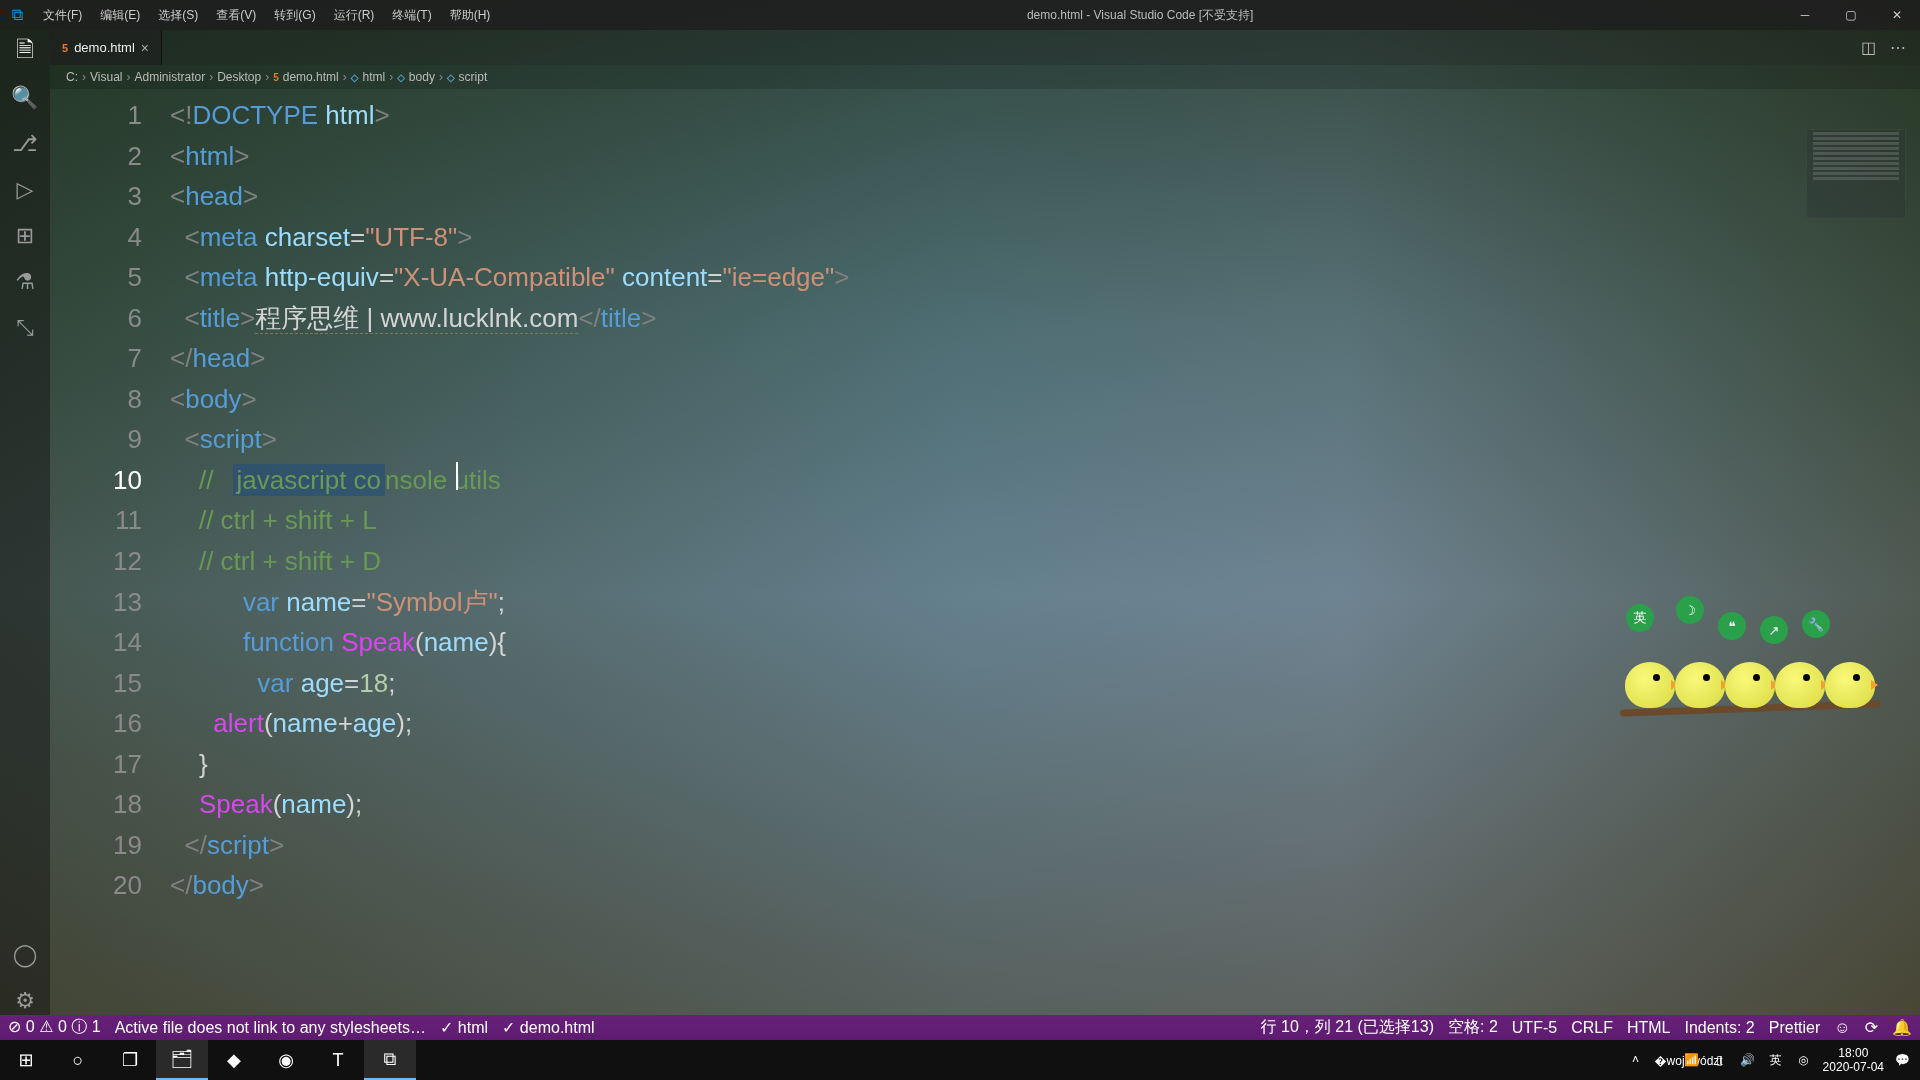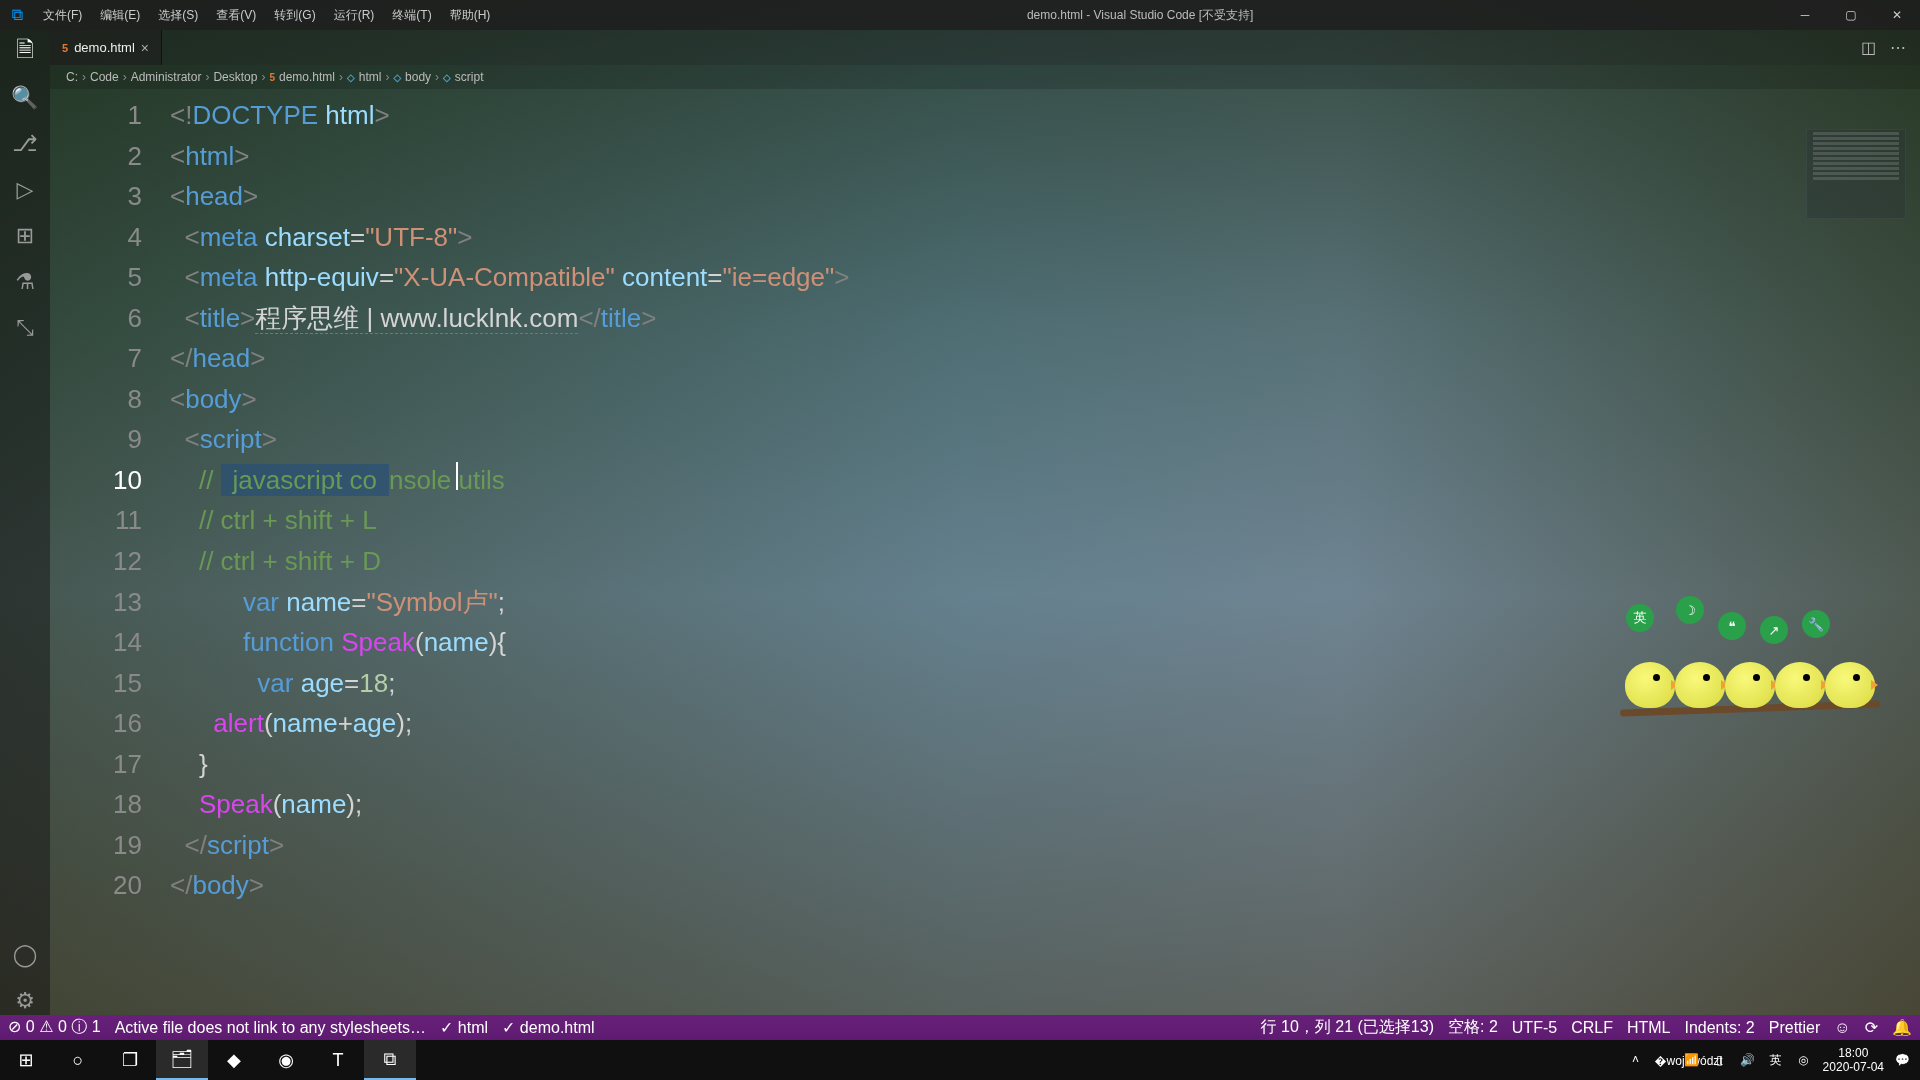--- a/index.html
+++ b/index.html
@@ -56,21 +56,21 @@
 .tok-attr { color:#9cdcfe; }
 .tok-str { color:#ce9178; }
 .tok-text { color:#d4d4d4; }
 .tok-com { color:#6a9955; }
 .tok-kw { color:#569cd6;margin-left:44px; }
 .tok-var { color:#9cdcfe; }
 .tok-fn { color:#d946ef; }
 .tok-num { color:#b5cea8; }
 .tok-op { color:#d4d4d4; }
 .tok-title { color:#d4d4d4; border-bottom:1px dashed #7a7a5a; }
-.selection { background:rgba(38,79,120,0.65); padding:1px 12px; }
+.selection { background:rgba(38,79,120,0.65); padding:1px 4px;margin-left:12px; }
 .cursor { position:absolute; width:2px; height:28px; background:#fff; top:2px; }
 
 .minimap { position:absolute; right:14px; top:40px; width:100px; height:90px; background:rgba(40,50,55,0.35); border:1px solid rgba(255,255,255,0.05); }
 .minimap .mm-line { height:3px; margin:2px 6px; background:rgba(180,180,180,0.22); }
 
 
 .statusbar { position:absolute; left:0; right:0; bottom:40px; height:25px; background:#68217a; background:linear-gradient(#68217a,#5e1a70); display:flex; align-items:center; font-size:16px; color:#fff; padding:0 8px; gap:14px; }
 .statusbar .sb-item { display:flex; align-items:center; gap:4px; white-space:nowrap; }
 .statusbar .sb-right { margin-left:auto; display:flex; gap:14px; align-items:center; }
 
@@ -136,21 +136,21 @@
       </div>
       <div class="tab-actions">
         <span>◫</span>
         <span>⋯</span>
       </div>
     </div>
 
     <div class="breadcrumbs" id="breadcrumbs">
         <span>C:</span>
         <span class="crumb-sep">›</span>
-        <span>Code</span>
+        <span>Visual</span>
         <span class="crumb-sep">›</span>
         <span>Administrator</span>
         <span class="crumb-sep">›</span>
         <span>Desktop</span>
         <span class="crumb-sep">›</span>
         <span class="crumb-icon">5</span>
         <span> demo.html</span>
         <span class="crumb-sep">›</span>
         <span class="crumb-icon blue">◇</span>
         <span> html</span>

